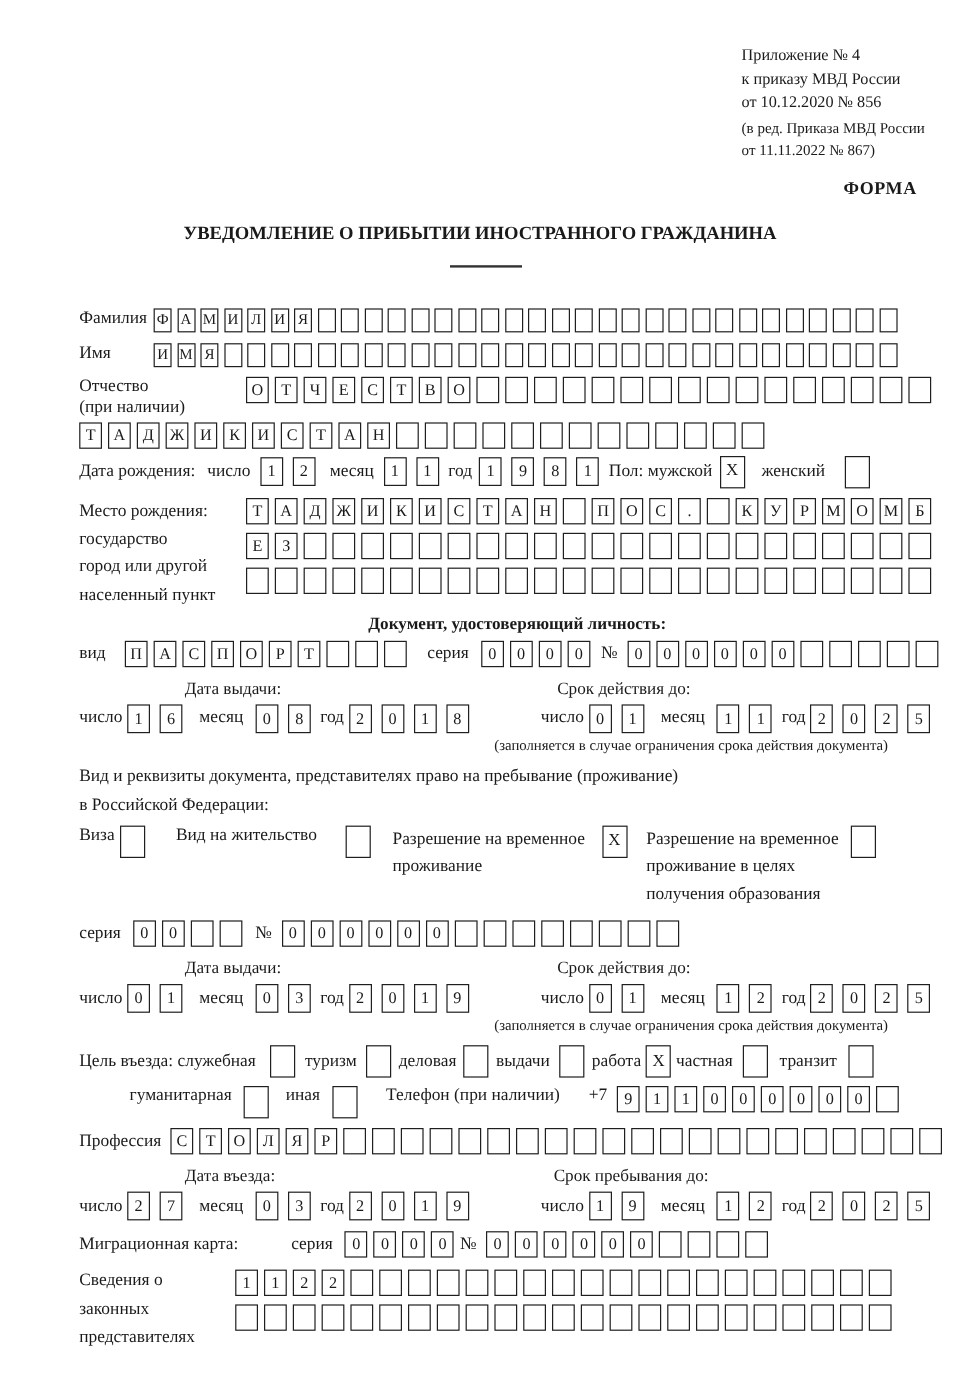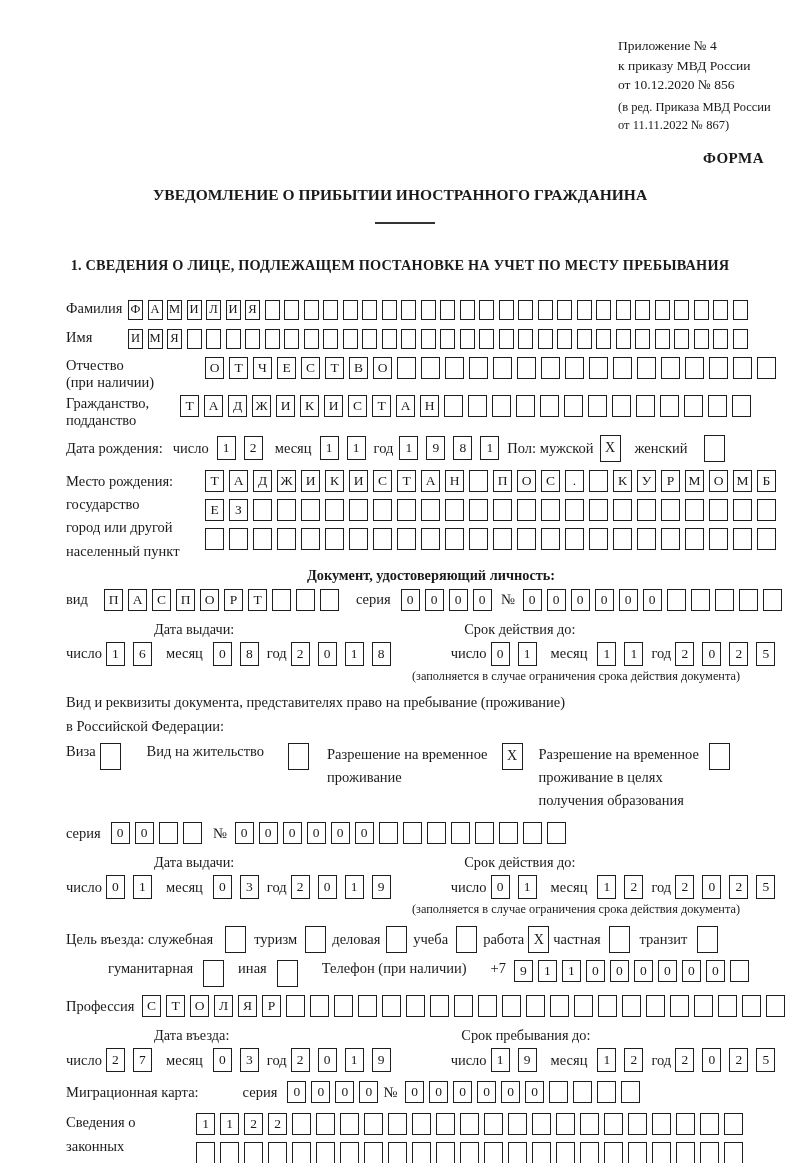--- a/index.html
+++ b/index.html
@@ -50,21 +50,20 @@
     <div>(в ред. Приказа МВД России</div>
     <div>от 11.11.2022 № 867)</div>
   </div>
   <div class="forma">ФОРМА</div>
 
   <div class="title">
     <div>УВЕДОМЛЕНИЕ О ПРИБЫТИИ ИНОСТРАННОГО ГРАЖДАНИНА</div>
     <div><span class="uline"></span></div>
   </div>
 
-  <div class="sec-head">1. СВЕДЕНИЯ О ЛИЦЕ, ПОДЛЕЖАЩЕМ ПОСТАНОВКЕ НА УЧЕТ ПО МЕСТУ ПРЕБЫВАНИЯ</div>
 
   <div class="form">
 
     <div class="row" style="margin-top:0;">
       <span class="lbl" style="width:62px">Фамилия</span>
       <span class="boxes sm">
           <span class="box">Ф</span>
           <span class="box">А</span>
           <span class="box">М</span>
           <span class="box">И</span>
@@ -164,24 +163,20 @@
           <span class="box"></span>
           <span class="box"></span>
           <span class="box"></span>
           <span class="box"></span>
           <span class="box"></span>
           <span class="box"></span>
         </span>
     </div>
 
     <div class="row" style="margin-top:4px;">
-      <span class="lbl" style="width:114px">
-        <span>Гражданство,</span><br>
-        <span>подданство</span>
-      </span>
       <span class="boxes">
           <span class="box">Т</span>
           <span class="box">А</span>
           <span class="box">Д</span>
           <span class="box">Ж</span>
           <span class="box">И</span>
           <span class="box">К</span>
           <span class="box">И</span>
           <span class="box">С</span>
           <span class="box">Т</span>
@@ -510,21 +505,21 @@
           <span class="box"></span>
         </span>
       <span class="lbl" style="margin-left:8px">туризм</span>
       <span class="boxes cbx" style="margin-left:8px">
           <span class="box"></span>
         </span>
       <span class="lbl" style="margin-left:6px">деловая</span>
       <span class="boxes cbx" style="margin-left:6px">
           <span class="box"></span>
         </span>
-      <span class="lbl" style="margin-left:6px">учеба</span>
+      <span class="lbl" style="margin-left:6px">выдачи</span>
       <span class="boxes cbx" style="margin-left:8px">
           <span class="box"></span>
         </span>
       <span class="lbl" style="margin-left:6px">работа</span>
       <span class="boxes cbx" style="margin-left:4px">
           <span class="box">X</span>
         </span>
       <span class="lbl" style="margin-left:4px">частная</span>
       <span class="boxes cbx" style="margin-left:8px">
           <span class="box"></span>

